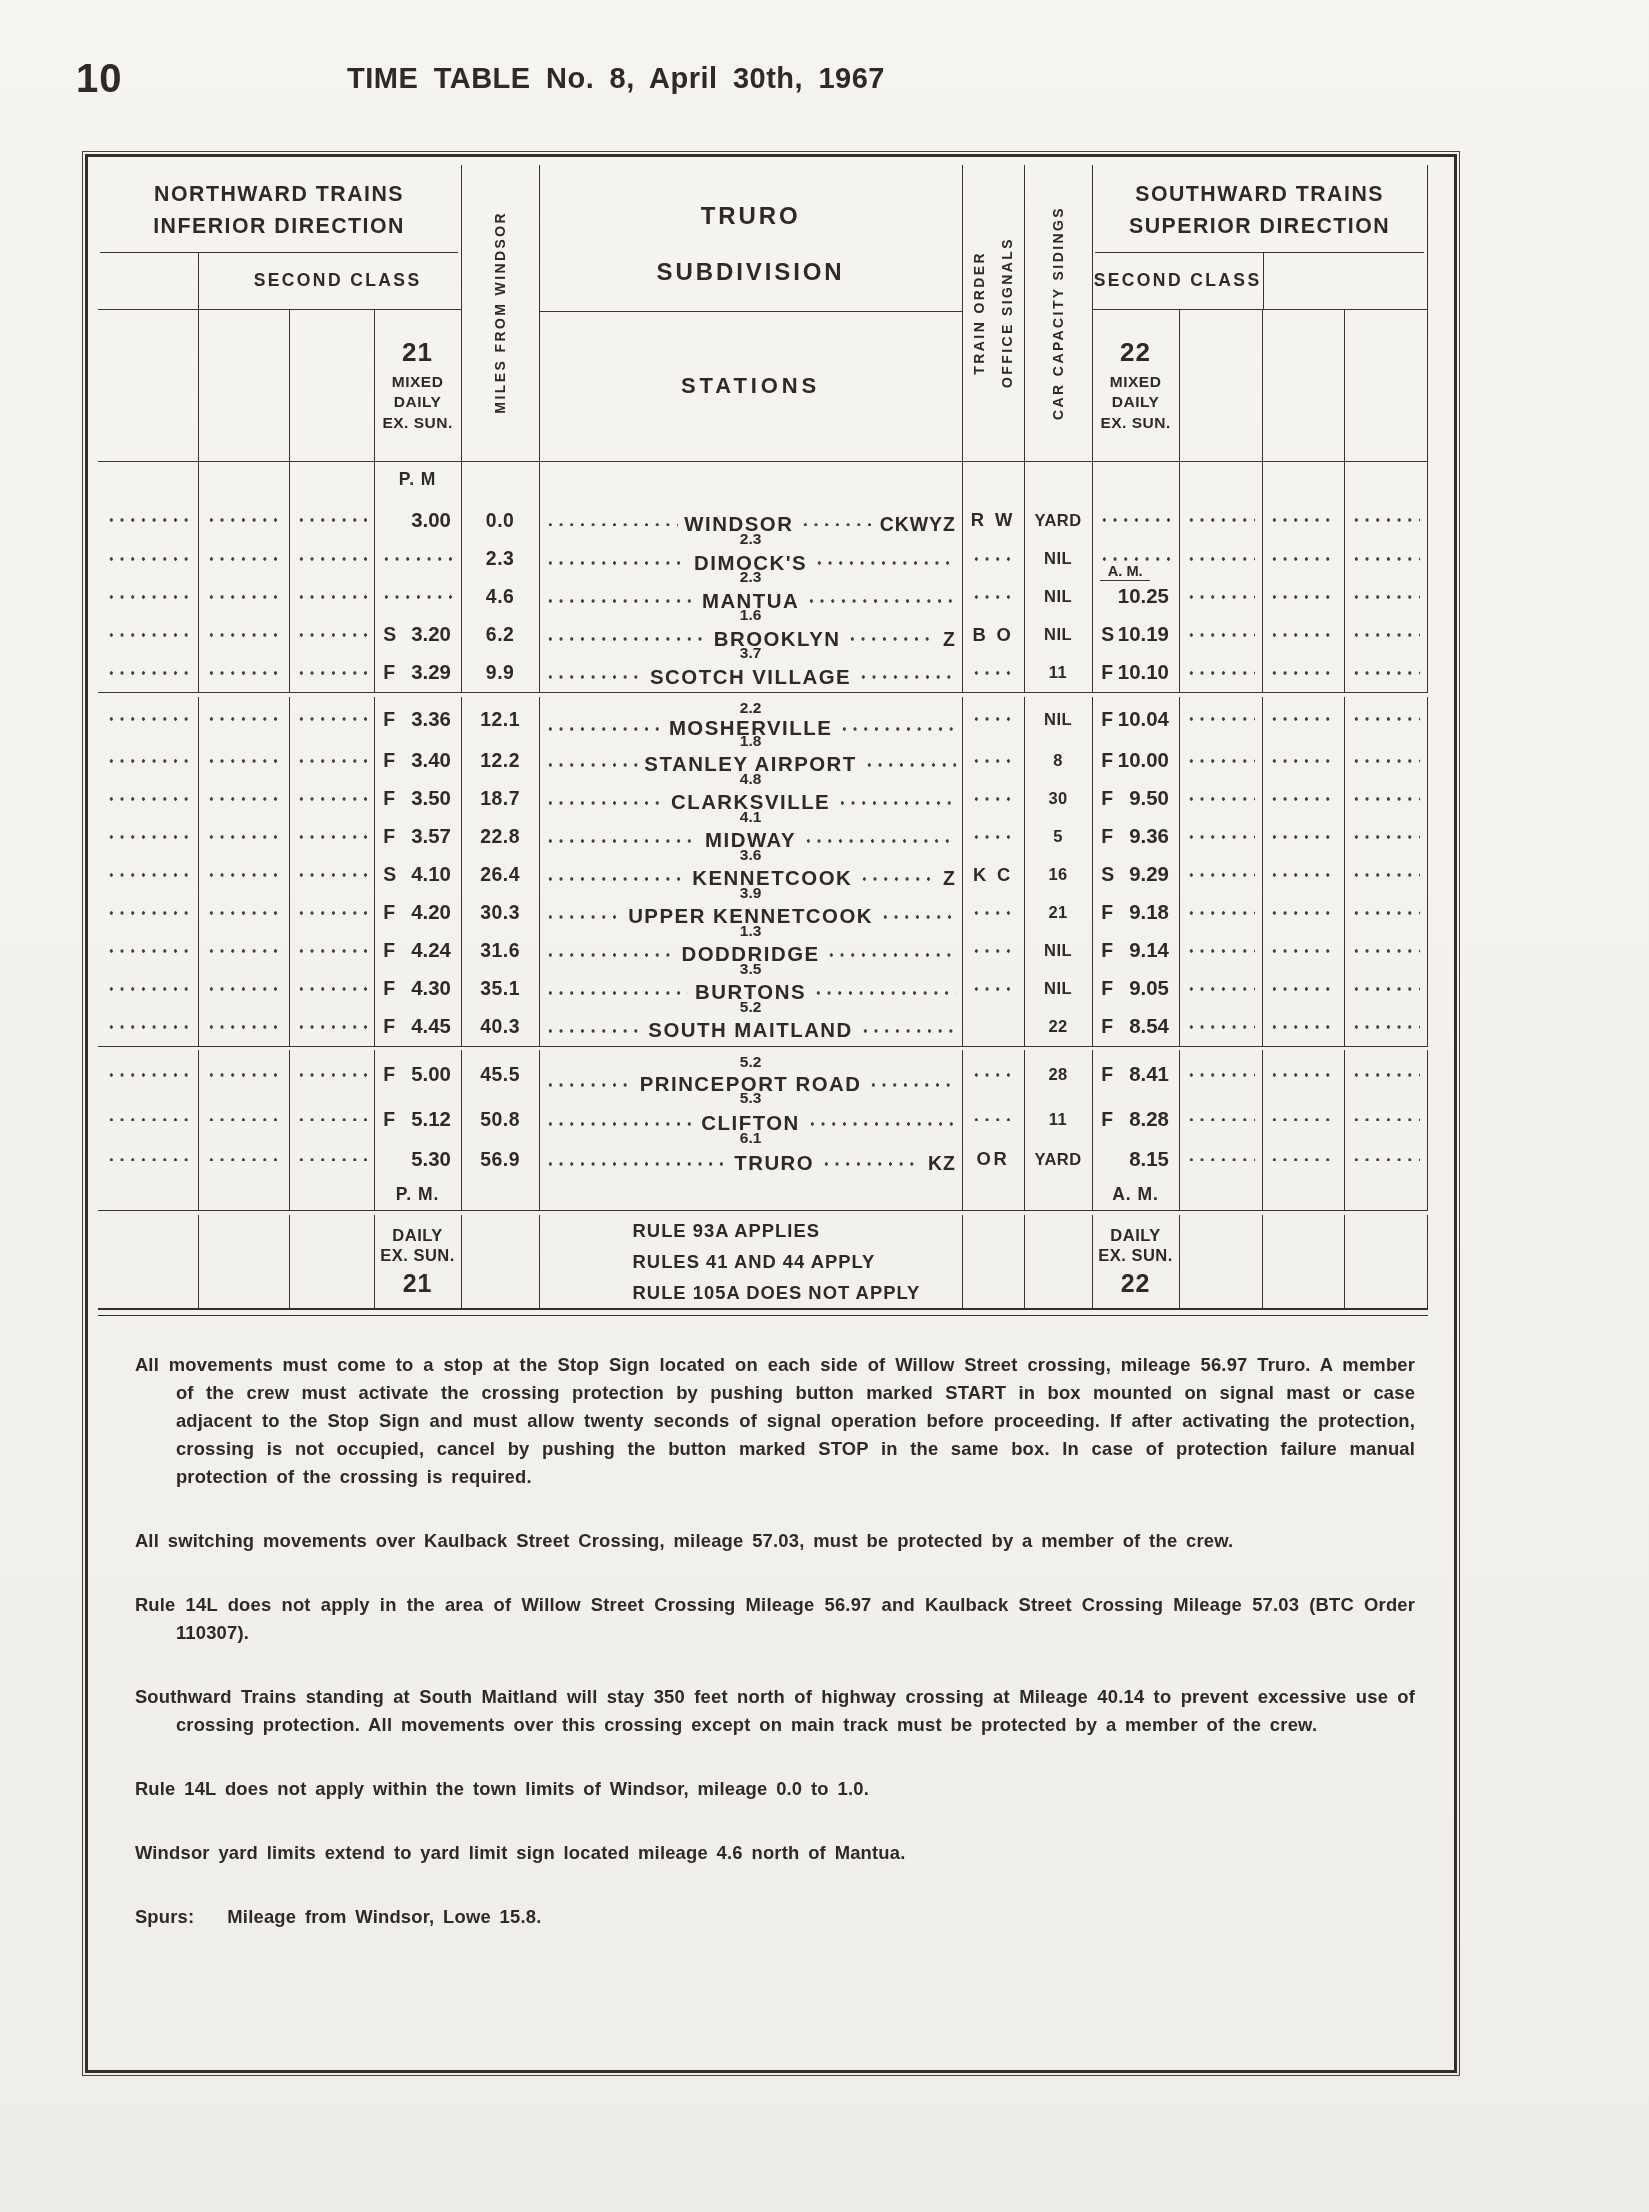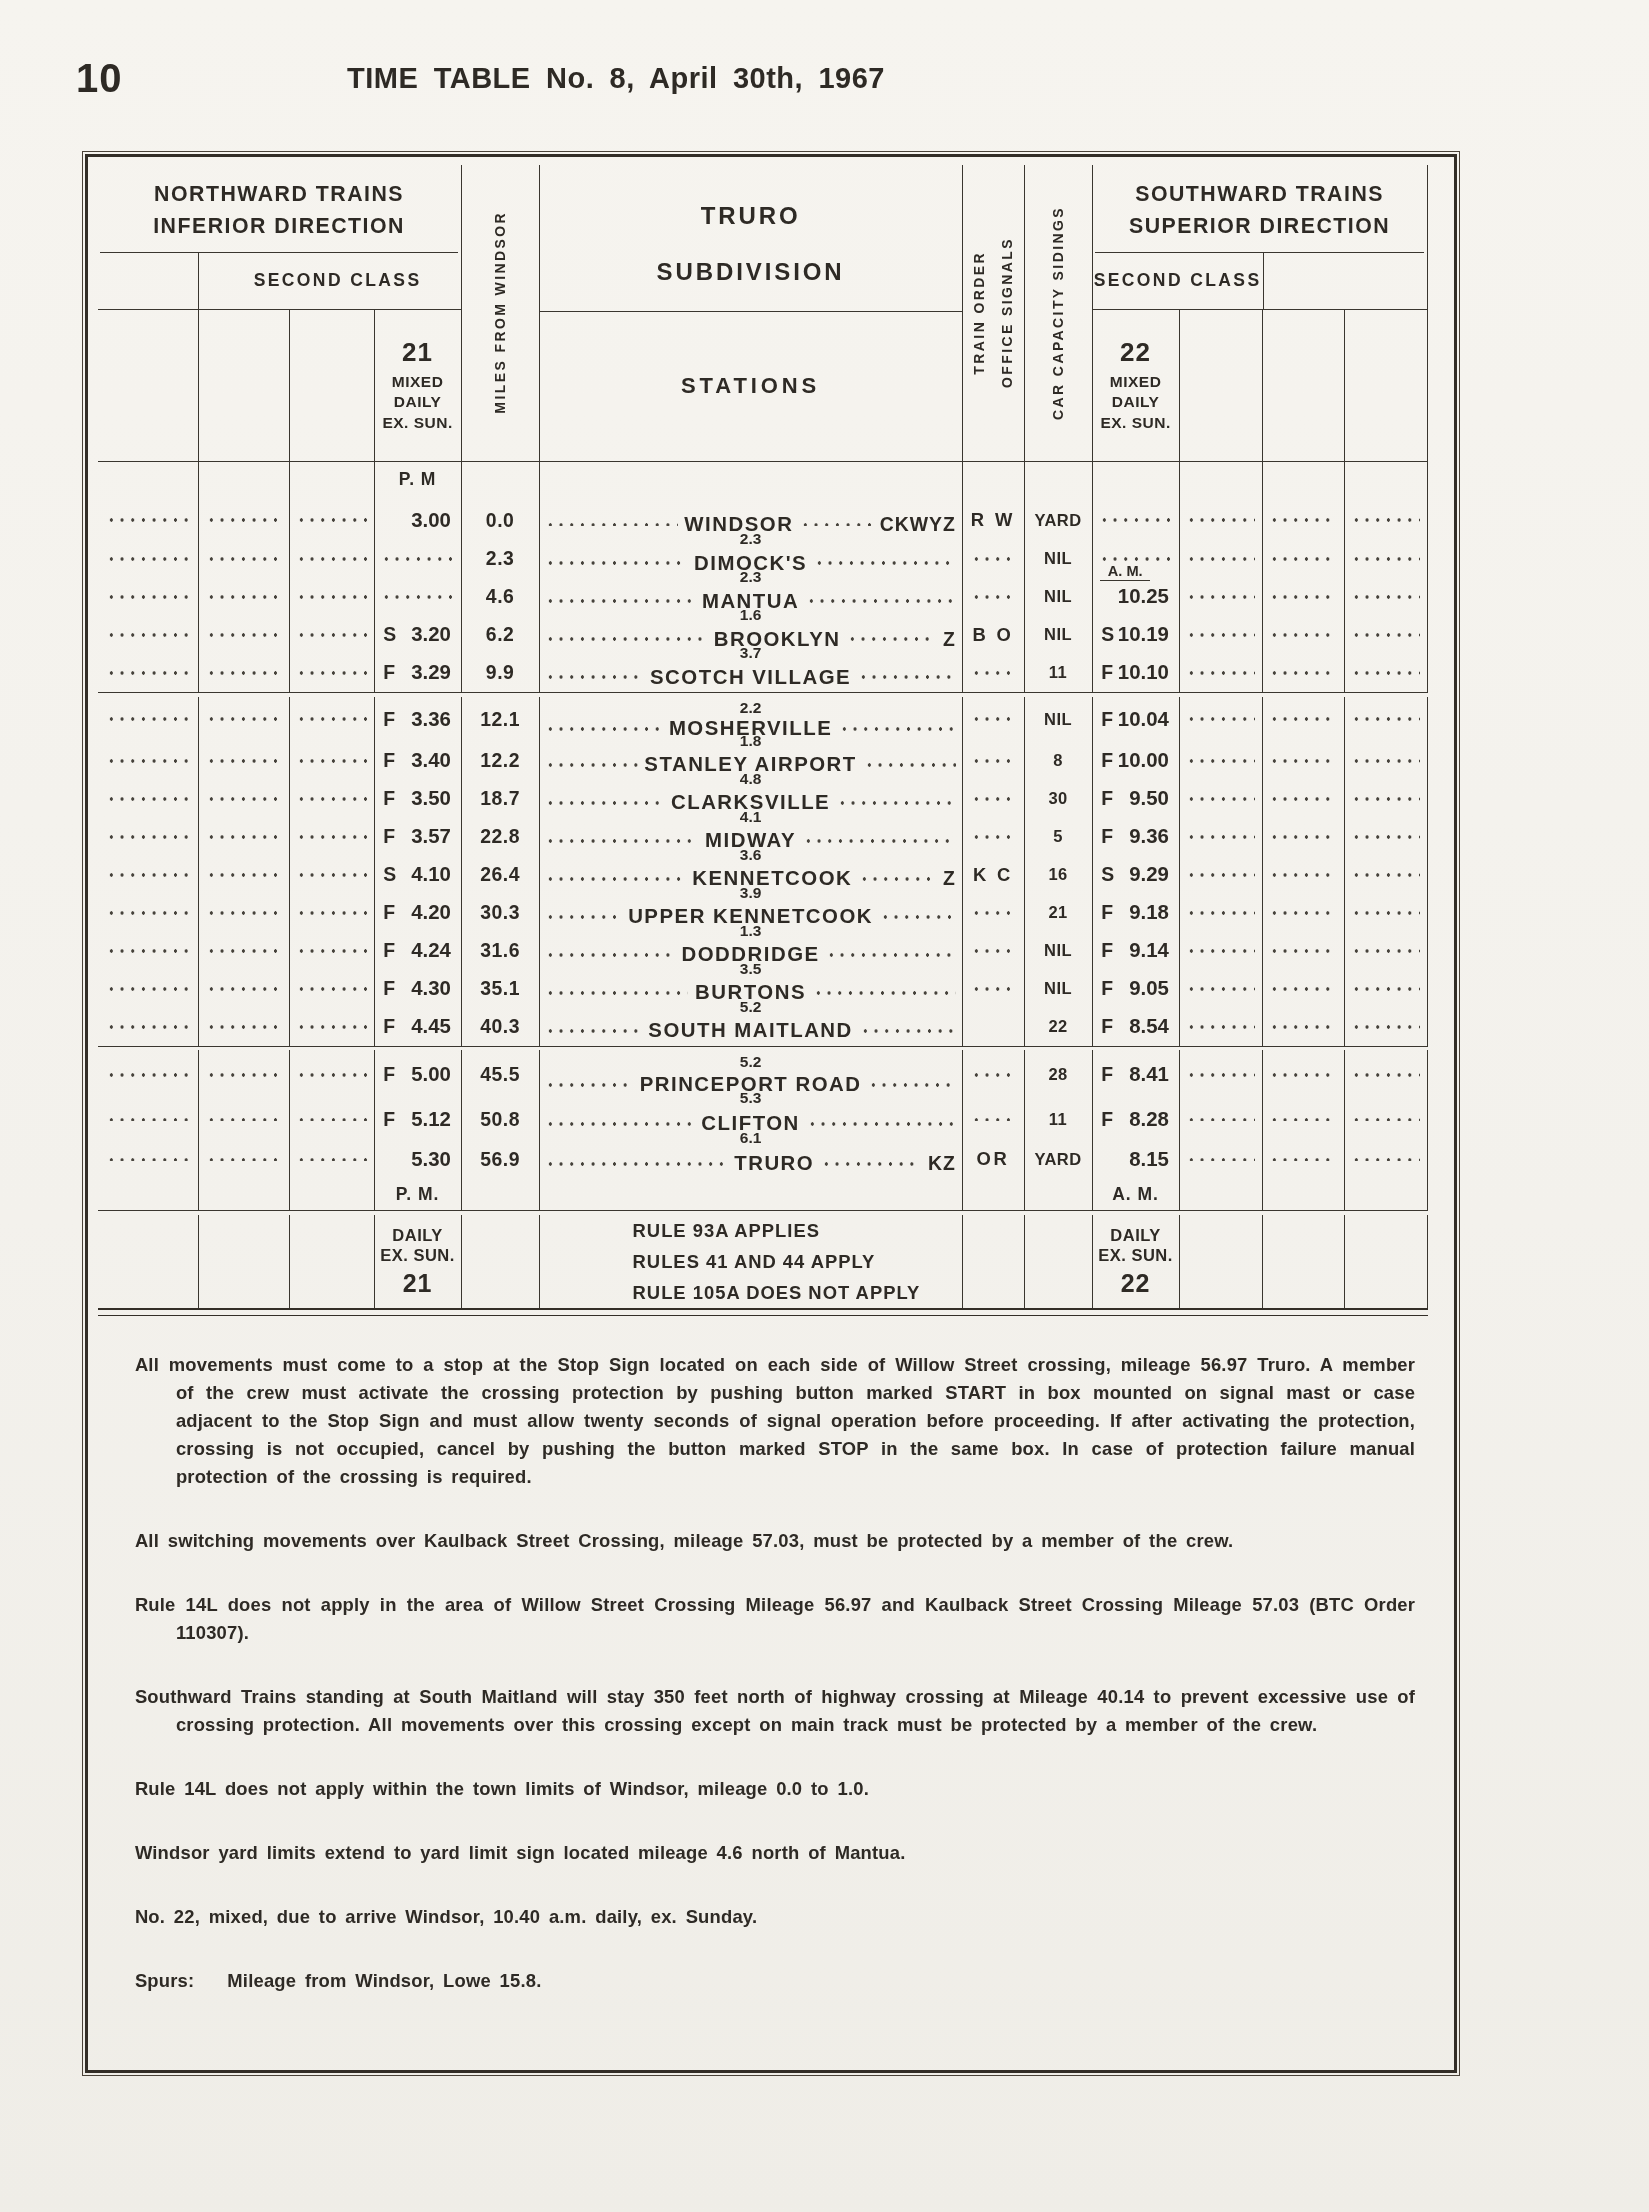--- a/index.html
+++ b/index.html
@@ -949,18 +949,17 @@
         <div class="c drule" style="grid-area: 25 / 1 / auto / -1;"></div>
       </div>
 
     <div id="notes">
         <div class="note">All movements must come to a stop at the Stop Sign located on each side of Willow Street crossing, mileage 56.97 Truro. A member of the crew must activate the crossing protection by pushing button marked START in box mounted on signal mast or case adjacent to the Stop Sign and must allow twenty seconds of signal operation before proceeding. If after activating the protection, crossing is not occupied, cancel by pushing the button marked STOP in the same box. In case of protection failure manual protection of the crossing is required.</div>
         <div class="note single">All switching movements over Kaulback Street Crossing, mileage 57.03, must be protected by a member of the crew.</div>
         <div class="note">Rule 14L does not apply in the area of Willow Street Crossing Mileage 56.97 and Kaulback Street Crossing Mileage 57.03 (BTC Order 110307).</div>
         <div class="note">Southward Trains standing at South Maitland will stay 350 feet north of highway crossing at Mileage 40.14 to prevent excessive use of crossing protection.  All movements over this crossing except on main track must be protected by a member of the crew.</div>
         <div class="note single">Rule 14L does not apply within the town limits of Windsor, mileage 0.0 to 1.0.</div>
         <div class="note single">Windsor yard limits extend to yard limit sign located mileage 4.6 north of Mantua.</div>
-        <div class="note single">No. 22, mixed, due to arrive Windsor, 10.40 a.m. daily, ex. Sunday.</div>
         <div class="note single"><span class="lbl">Spurs:</span>Mileage from Windsor, Lowe 15.8.</div>
       </div>
   </div>
 </div>
 
 
 </body></html>

